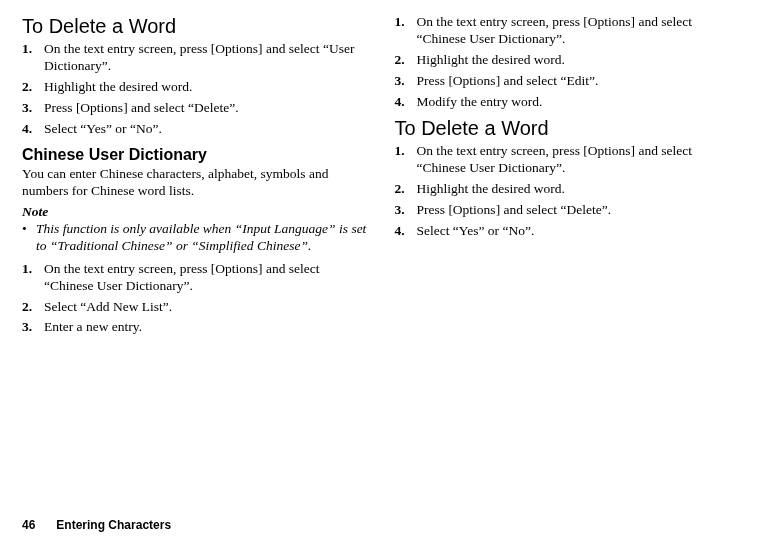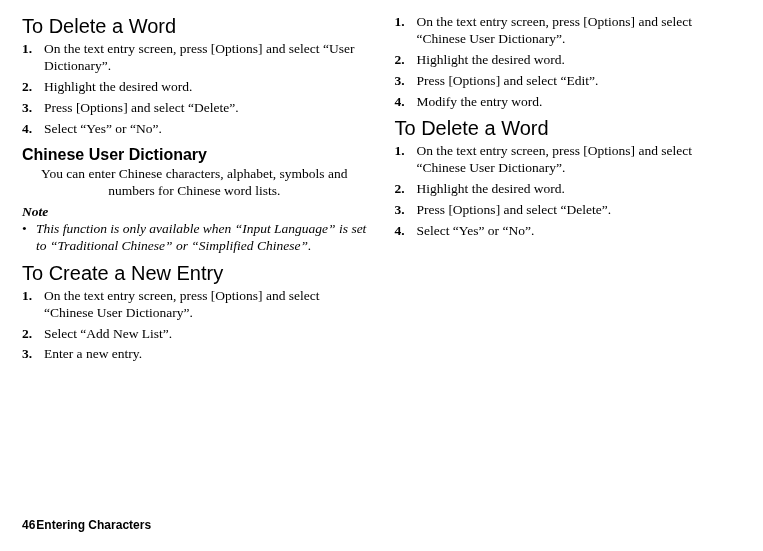--- a/index.html
+++ b/index.html
@@ -30,21 +30,20 @@
     }
     .heading-bold-sans {
       font-family: Arial, Helvetica, sans-serif;
       font-size: 16px;
       font-weight: 700;
       margin-top: 8px;
       margin-bottom: 1px;
     }
     .para {
       margin-bottom: 3px;
-      text-align: center;
     }
     ol.steps {
       list-style: none;
       margin-bottom: 6px;
     }
     ol.steps li {
       display: flex;
       margin-bottom: 4px;
     }
     ol.steps li .num {
@@ -74,21 +73,21 @@
     }
     .footer {
       position: absolute;
       left: 22px;
       bottom: 18px;
       font-family: Arial, Helvetica, sans-serif;
       font-size: 12px;
       font-weight: 700;
     }
     .footer .pnum {
-      margin-right: 1px;
+      margin-right: 21px;
     }
   </style>
 </head>
 <body>
 
 <div class="columns">
   <div class="col">
 
     <div class="heading-sub">To Delete a Word</div>
     <ol class="steps">
@@ -112,21 +111,20 @@
 
     <div class="heading-bold-sans">Chinese User Dictionary</div>
     <div class="para">You can enter Chinese characters, alphabet, symbols and numbers for Chinese word lists.</div>
 
     <div class="note-label">Note</div>
     <div class="note-item">
       <span class="bullet">•</span>
       <span class="ntxt">This function is only available when “Input Language” is set to “Traditional Chinese” or “Simplified Chinese”.</span>
     </div>
 
-    <div class="heading-sub">To Create a New Entry</div>
     <ol class="steps">
       <li>
           <span class="num">1.</span>
           <span class="txt">On the text entry screen, press [Options] and select “Chinese User Dictionary”.</span>
         </li>
       <li>
           <span class="num">2.</span>
           <span class="txt">Select “Add New List”.</span>
         </li>
       <li>

